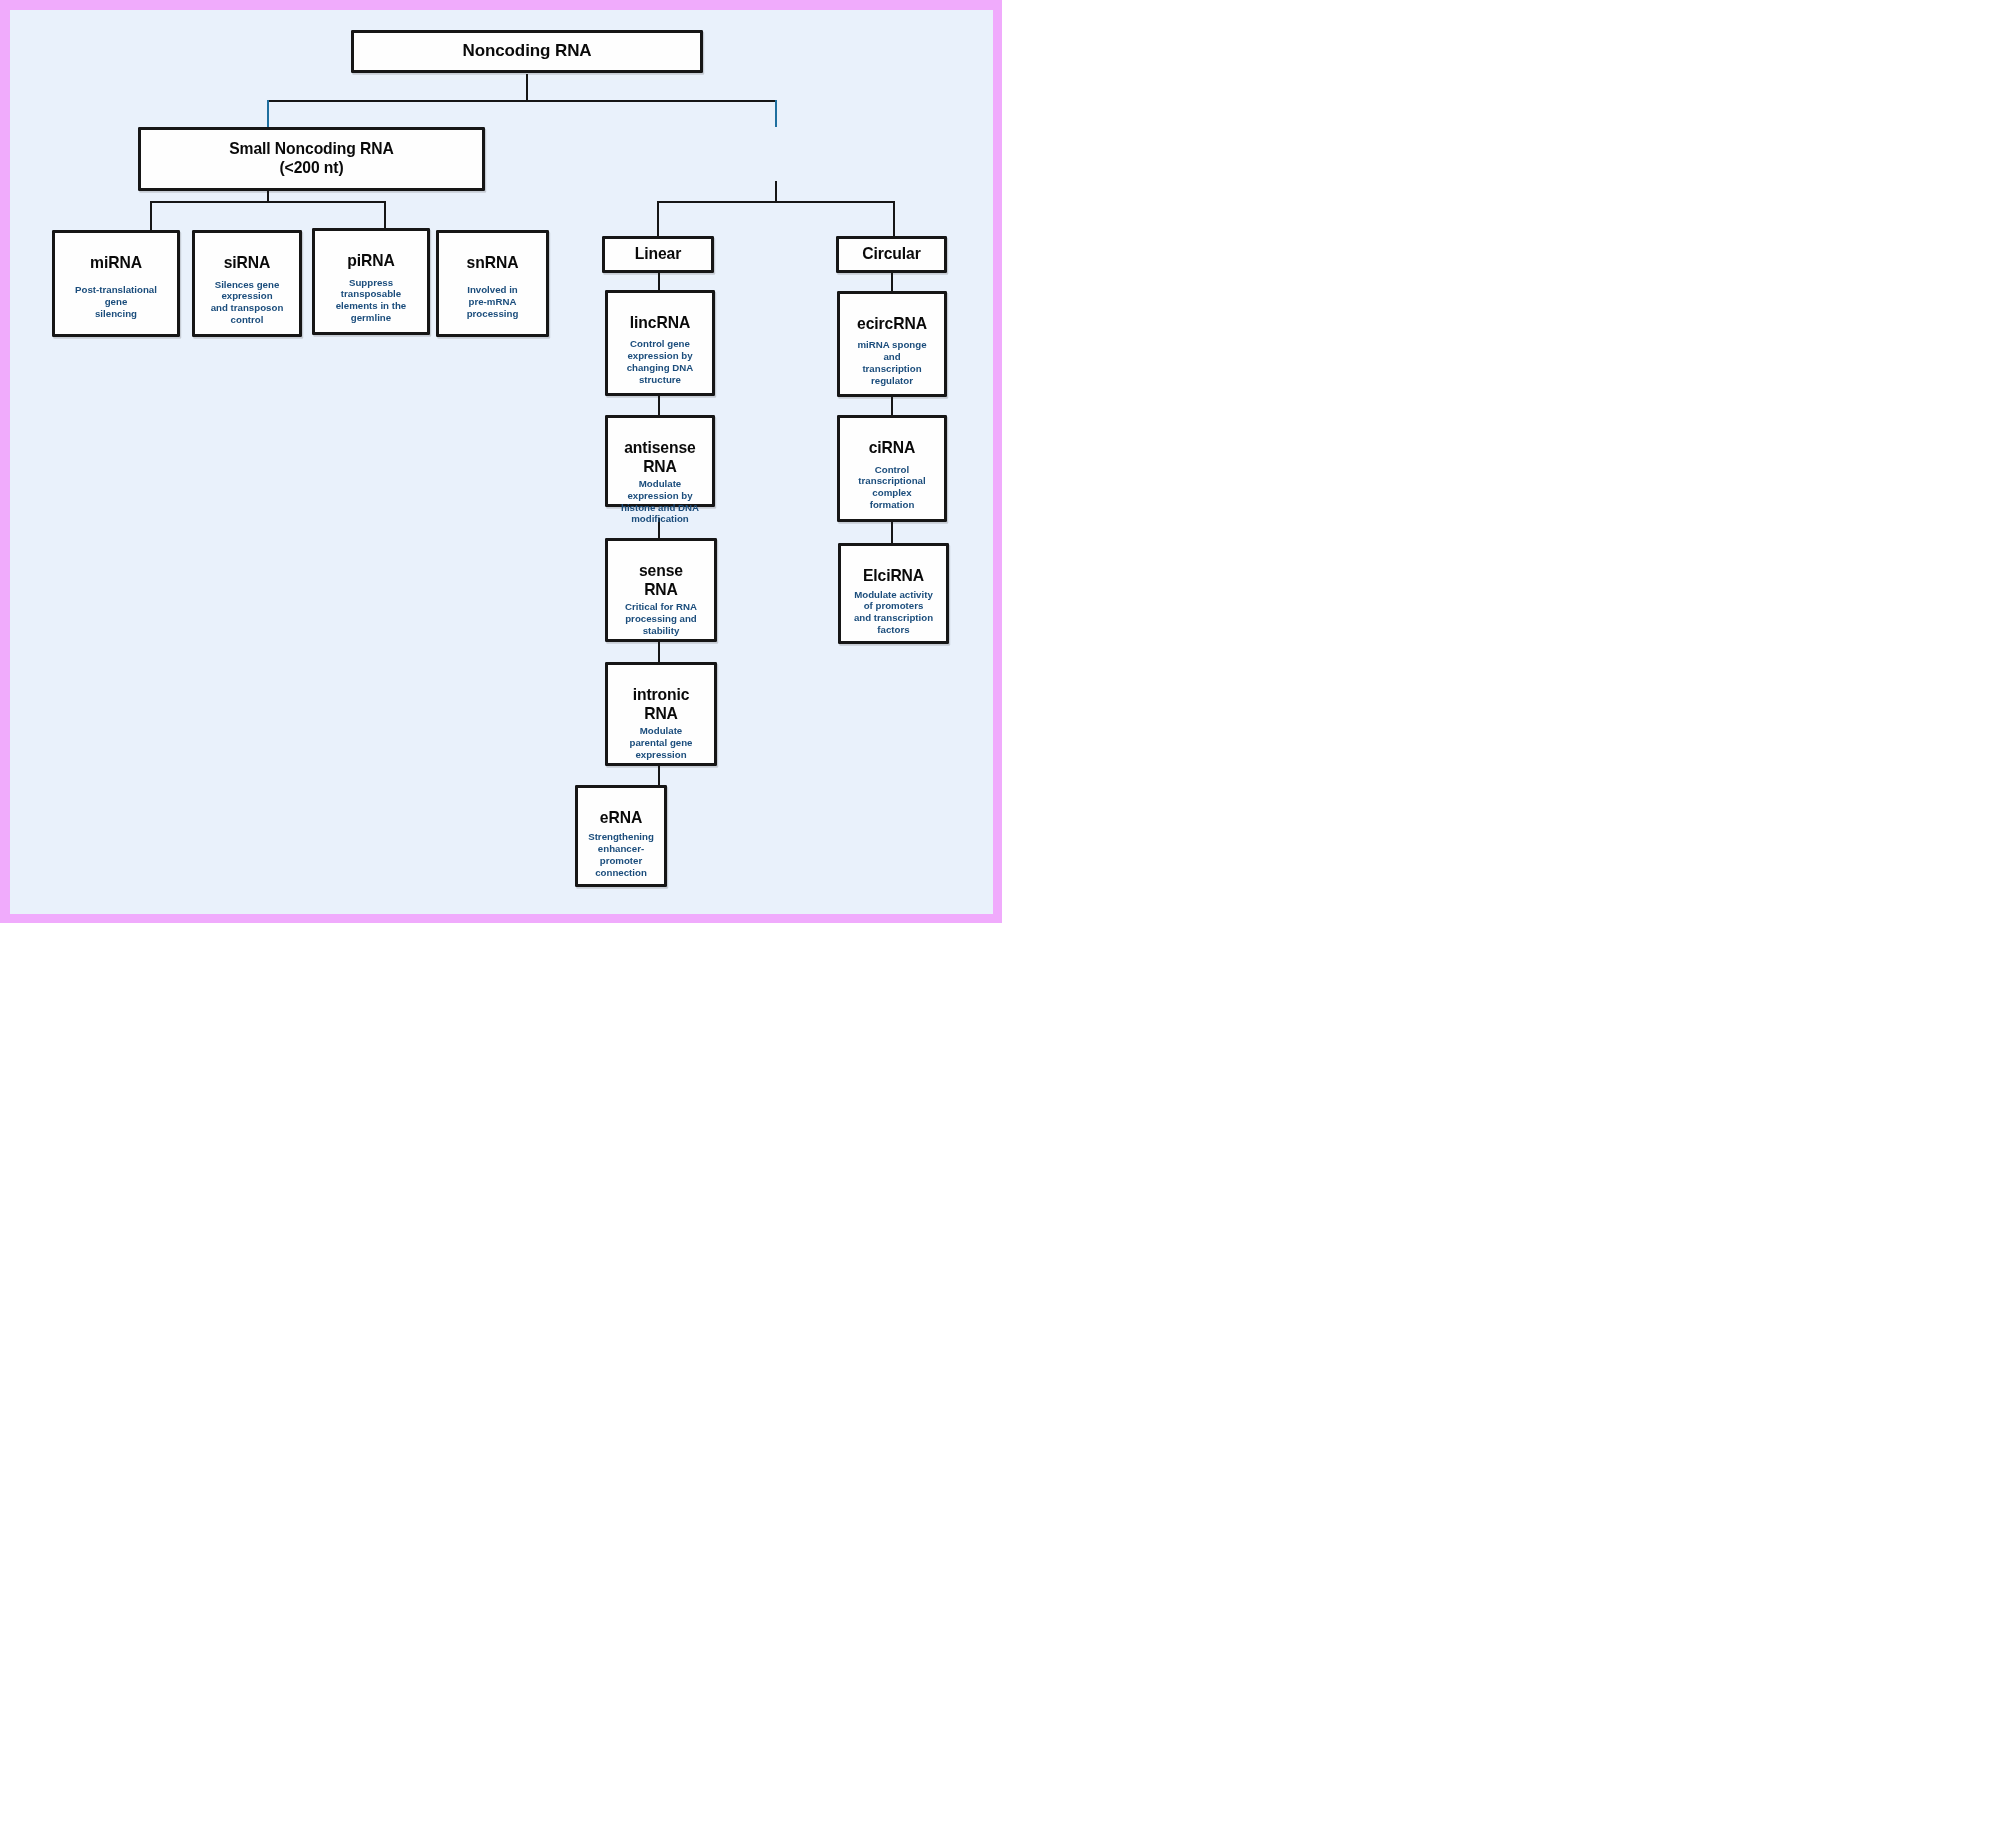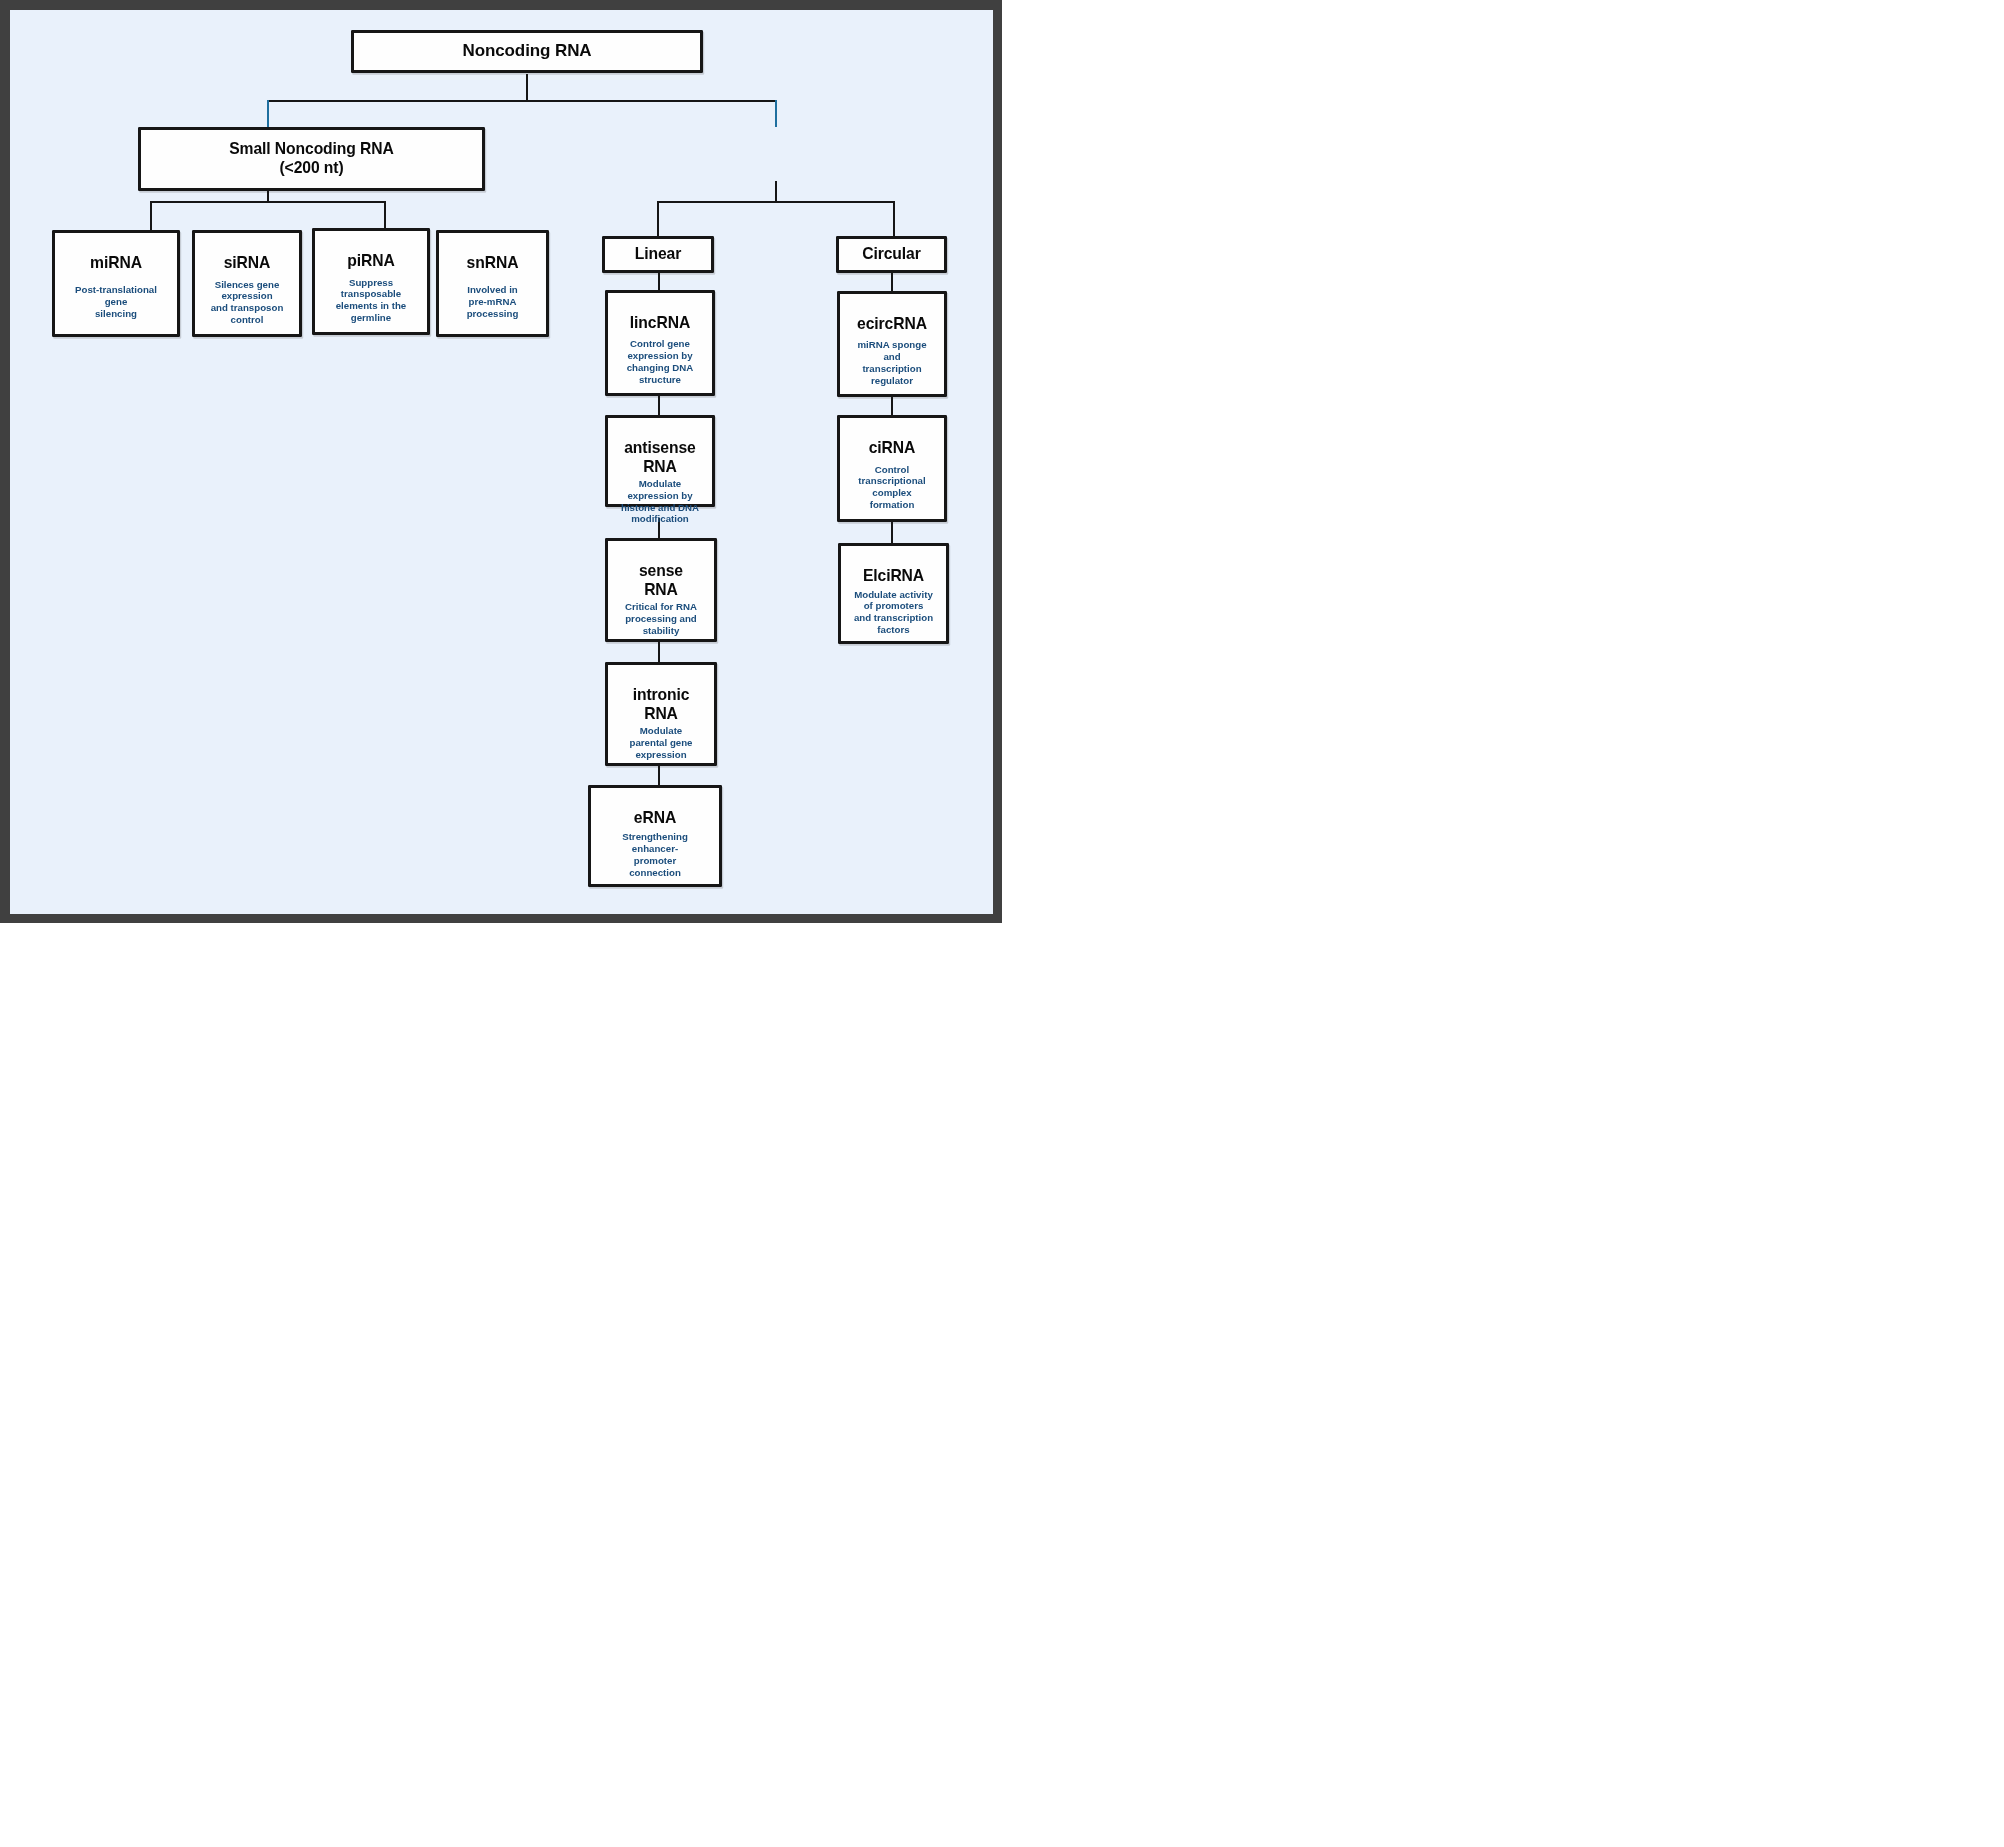--- a/index.html
+++ b/index.html
@@ -1,17 +1,17 @@
 <!DOCTYPE html>
 <html style="font-size:9.7px"><head>
 <meta charset="utf-8">
 <style>
   html, body { margin:0; padding:0; background:#ffffff; }
   body { width:1002px; height:923px; font-family:"Liberation Sans","DejaVu Sans",sans-serif; }
-  .canvas { position:relative; width:1002px; height:923px; background:#404040; overflow:hidden; }
+  .canvas { position:relative; width:1002px; height:923px; background:#f0abfc; overflow:hidden; }
   .panel  { position:absolute; left:9.7px; top:9.7px; width:983px; height:904px; background:#e9f1fb; }
 
   .edge { position:absolute; background:#161616; z-index:1; }
   .edge--blue { background:#1e6f9f; }
 
   .node {
     position:absolute; z-index:2; box-sizing:border-box;
     background:#fefefe; border:3px solid #161616; border-radius:1.2px;
     display:flex; flex-direction:column; align-items:center;
     box-shadow:1.2px 1.8px 0 rgba(40,40,40,0.18);
@@ -125,21 +125,21 @@
 processing and
 stability</div>
   </div>
   <div class="node node--leaf" style="left:605px;top:662px;width:112px;height:104px">
     <div class="node-title">intronic
 RNA</div>
     <div class="node-desc">Modulate
 parental gene
 expression</div>
   </div>
-  <div class="node node--leaf" style="left:588px;top:785px;width:134px;height:102px">
+  <div class="node node--leaf" style="left:575px;top:785px;width:92px;height:102px">
     <div class="node-title">eRNA</div>
     <div class="node-desc">Strengthening
 enhancer-
 promoter
 connection</div>
   </div>
 
   <div class="node node--leaf" style="left:837px;top:291px;width:110px;height:106px">
     <div class="node-title">ecircRNA</div>
     <div class="node-desc">miRNA sponge

